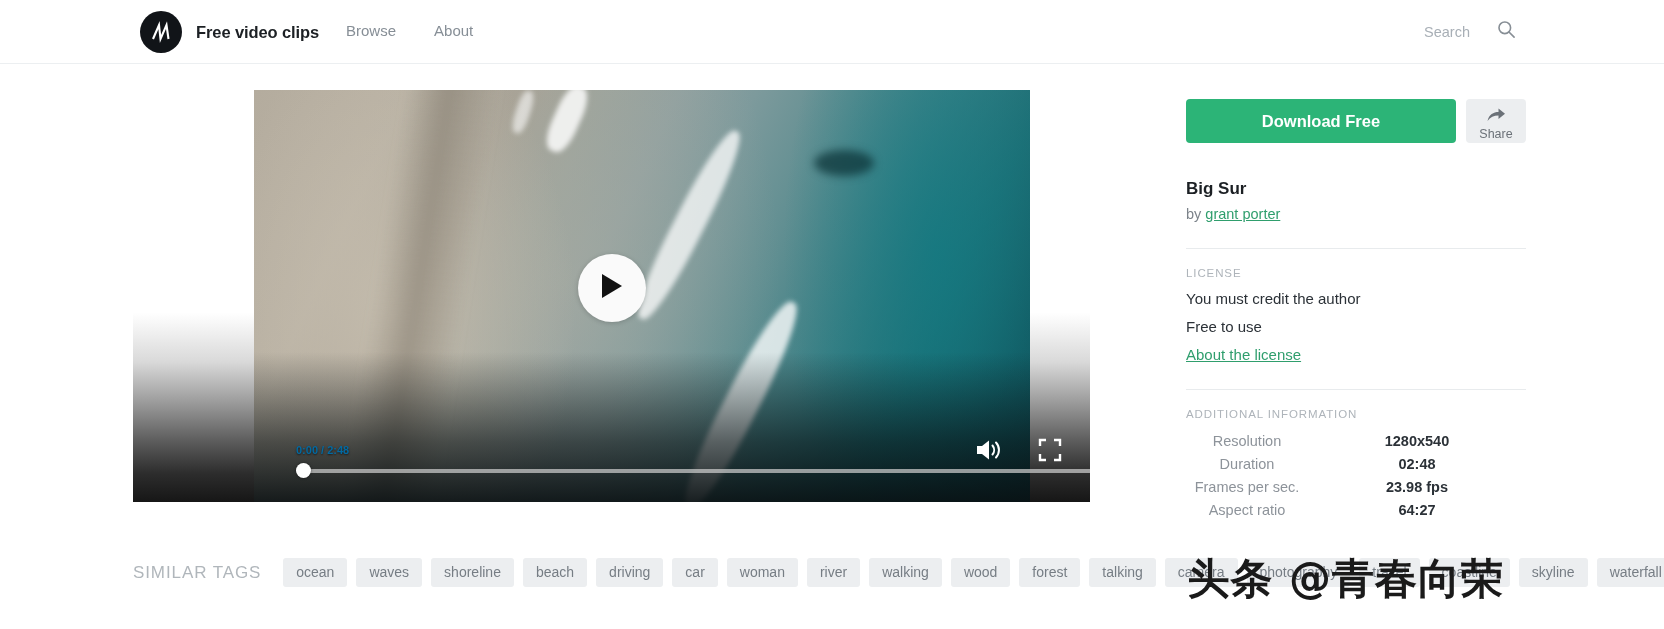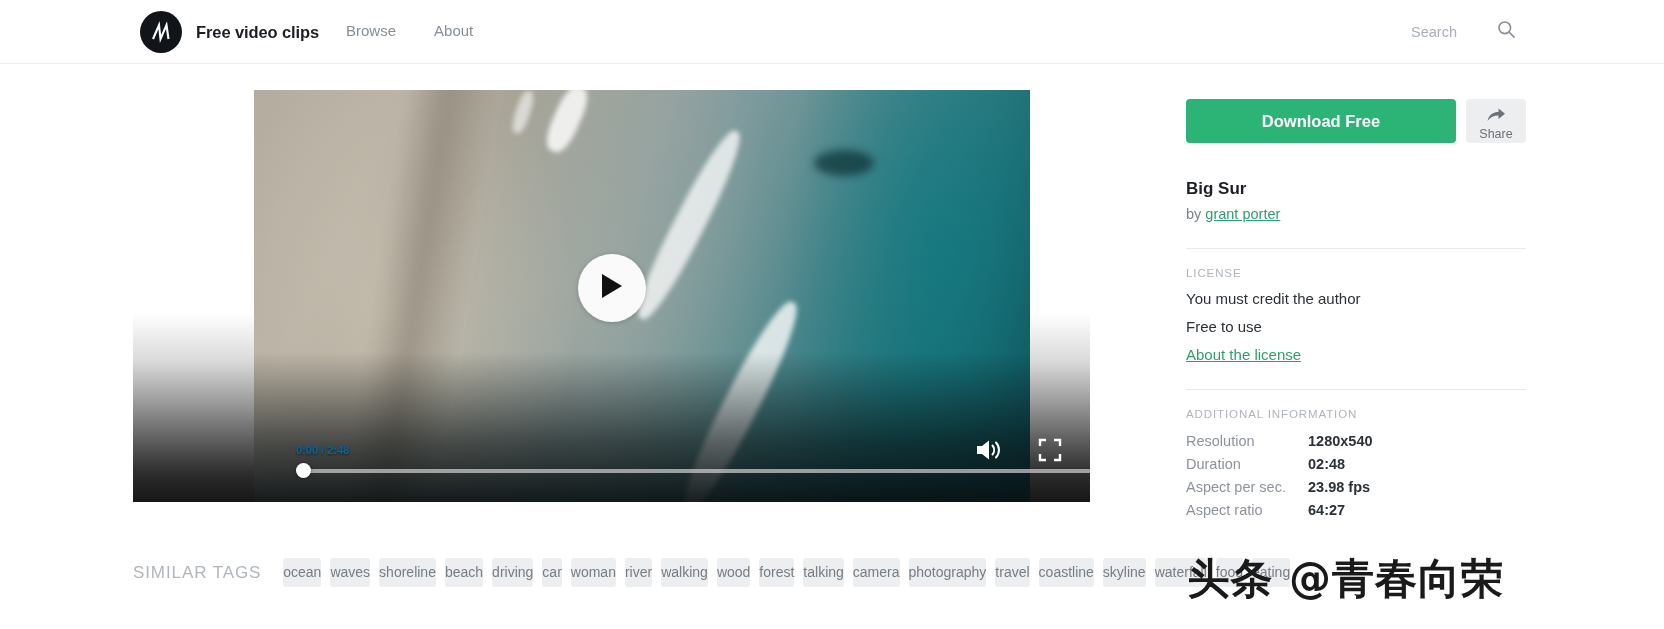--- a/index.html
+++ b/index.html
@@ -38,21 +38,21 @@
     font-size: 15px; color: #868e96; text-decoration: none;
   }
   .search-box {
     position: absolute; right: 148px; top: 20px;
     display: flex; align-items: center; gap: 14px;
   }
   .search-input {
     border: none; outline: none; background: transparent;
     font-family: "Liberation Sans", sans-serif;
     font-size: 14.5px; color: #9aa0a6;
-    width: 72px; text-align: left;
+    width: 72px; text-align: center;
   }
   .search-input::placeholder { color: #a8afb6; }
 
   
   .player {
     position: absolute; left: 133px; top: 90px;
     width: 957px; height: 412px;
     overflow: hidden;
     background: #fff;
   }
@@ -173,38 +173,38 @@
   .divider { margin-top: 26px; height: 1px; background: #e8ebed; }
 
   .sec-label {
     margin-top: 18px; font-size: 11.5px; color: #aeb4ba;
     letter-spacing: .9px; text-transform: uppercase;
   }
   .lic-line { margin-top: 11px; font-size: 15px; color: #2b3137; }
   .lic-link { margin-top: 11px; font-size: 15px; }
   .lic-link a { color: #2f9e6d; text-decoration: underline; }
 
-  .info-table { margin-top: 13px; width: 100%; border-collapse: collapse; }
+  .info-table { margin-top: 13px; width: 100%; border-collapse: collapse; text-align: center; }
   .info-table td { padding: 0 0 7px 0; font-size: 14.5px; vertical-align: top; }
   .info-key { color: #8d939a; width: 122px; }
   .info-val { color: #2b3137; font-weight: 700; }
 
   
   .tags-row {
     position: absolute; left: 133px; top: 558px;
     display: flex; align-items: center; gap: 9px;
     white-space: nowrap;
   }
   .tags-label {
     font-size: 17px; color: #b0b6bb; letter-spacing: .9px;
     text-transform: uppercase; margin-right: 13px;
   }
   .tag {
     background: #eceef0; color: #767d84;
-    font-size: 14px; padding: 6px 0 7px; border-radius: 3px;
+    font-size: 14px; padding: 6px 13px 7px; border-radius: 3px;
     cursor: pointer;
   }
 
   
   .watermark {
     position: absolute; right: 160px; bottom: 22px;
     font-size: 42px; font-weight: 700; color: #1a1a1a;
     letter-spacing: 1px; pointer-events: none;
     font-family: "DejaVu Sans", sans-serif;
   }
@@ -323,21 +323,21 @@
     <tbody>
       <tr>
         <td class="info-key">Resolution</td>
         <td class="info-val">1280x540</td>
       </tr>
       <tr>
         <td class="info-key">Duration</td>
         <td class="info-val">02:48</td>
       </tr>
       <tr>
-        <td class="info-key">Aspect per sec.</td>
+        <td class="info-key">Frames per sec.</td>
         <td class="info-val">23.98 fps</td>
       </tr>
       <tr>
         <td class="info-key">Aspect ratio</td>
         <td class="info-val">64:27</td>
       </tr>
     </tbody>
   </table>
 </div>
 

